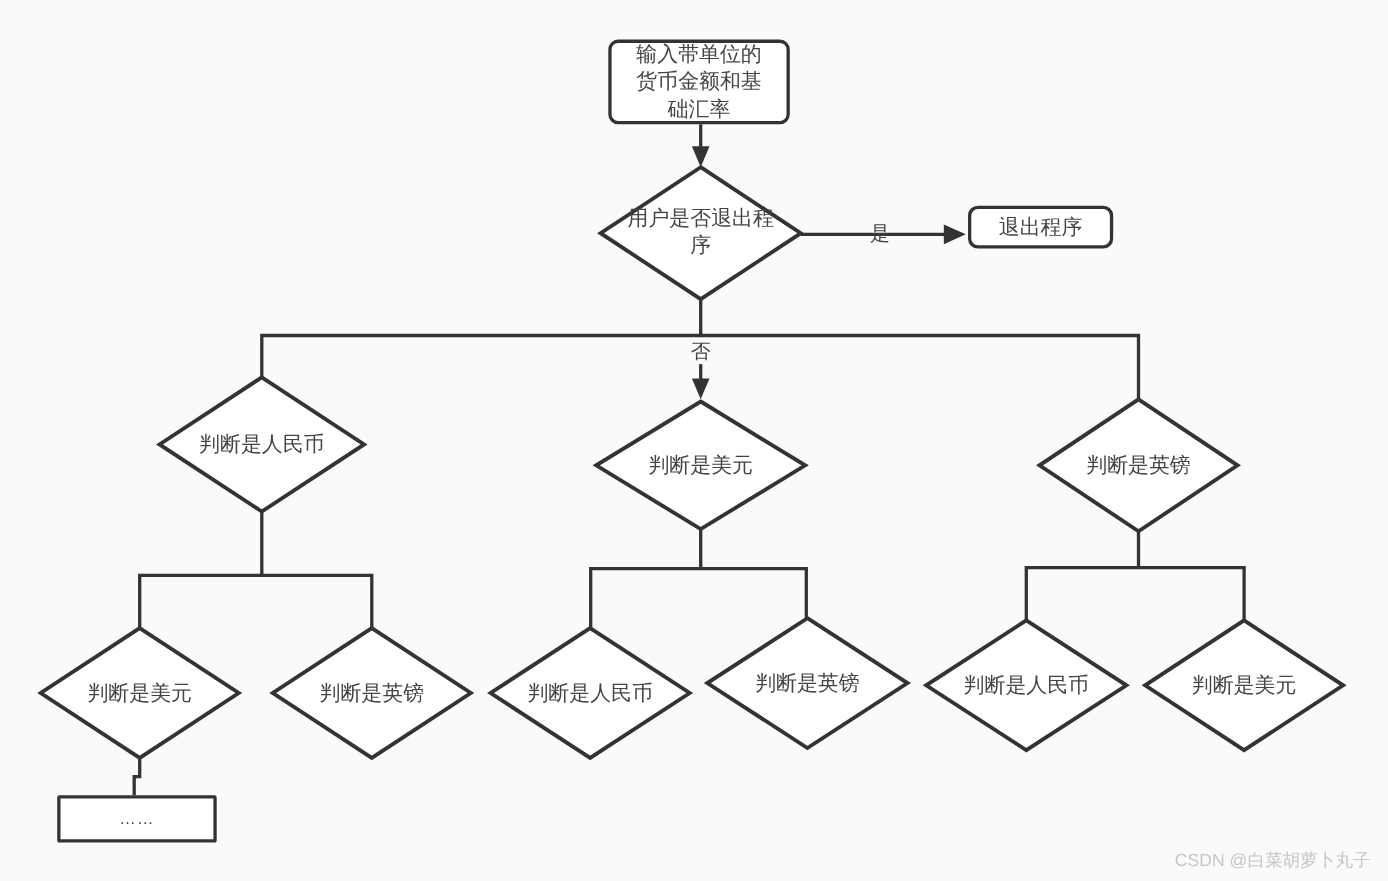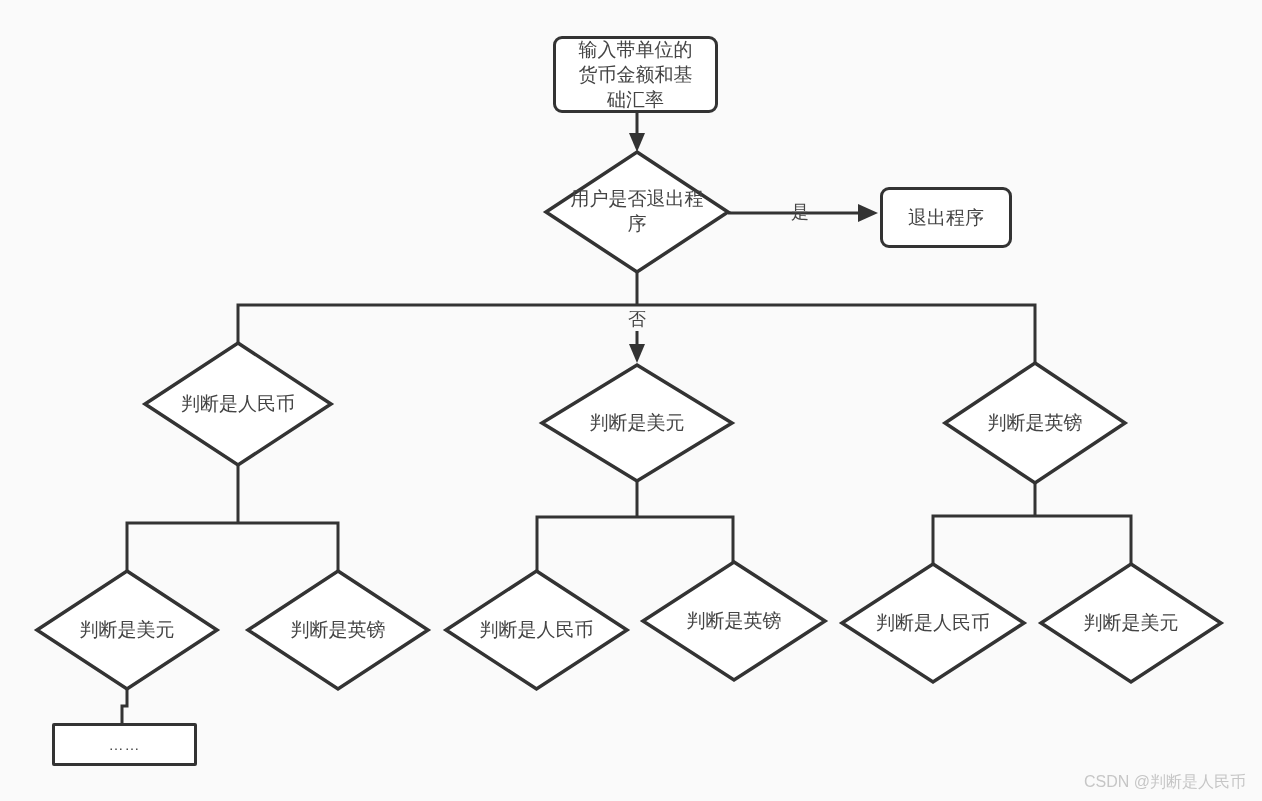--- a/index.html
+++ b/index.html
@@ -114,21 +114,21 @@
     <span class="lbl wrap">用户是否退出程序</span>
   </div>
 
   <div class="node rect start" style="left:553px;top:36px;width:165px;height:77px;">
     <span class="lbl">输入带单位的货币金额和基础汇率</span>
   </div>
 
   <div class="edge-label" style="left:791px;top:203px;">是</div>
   <div class="edge-label" style="left:628px;top:310px;">否</div>
 
-  <div class="node rect" style="left:880px;top:187px;width:132px;height:61px;">
+  <div class="node rect" style="left:880px;top:187px;width:132px;height:39px;">
     <span class="lbl">退出程序</span>
   </div>
 
   <div class="node diamond" style="left:145px;top:343px;width:186px;height:122px;">
     <svg viewBox="0 0 100 100" preserveAspectRatio="none">
       <polygon class="shape" points="50,0 100,50 50,100 0,50"></polygon>
     </svg>
     <span class="lbl">判断是人民币</span>
   </div>
 
@@ -185,15 +185,15 @@
     <svg viewBox="0 0 100 100" preserveAspectRatio="none">
       <polygon class="shape" points="50,0 100,50 50,100 0,50"></polygon>
     </svg>
     <span class="lbl">判断是美元</span>
   </div>
 
   <div class="node rect ellipsis-rect" style="left:52px;top:723px;width:145px;height:43px;">
     <span class="lbl">……</span>
   </div>
 
-  <div class="watermark">CSDN @判断是人民币</div>
+  <div class="watermark">CSDN @白菜胡萝卜丸子</div>
 
 </div>
 
 </body></html>

